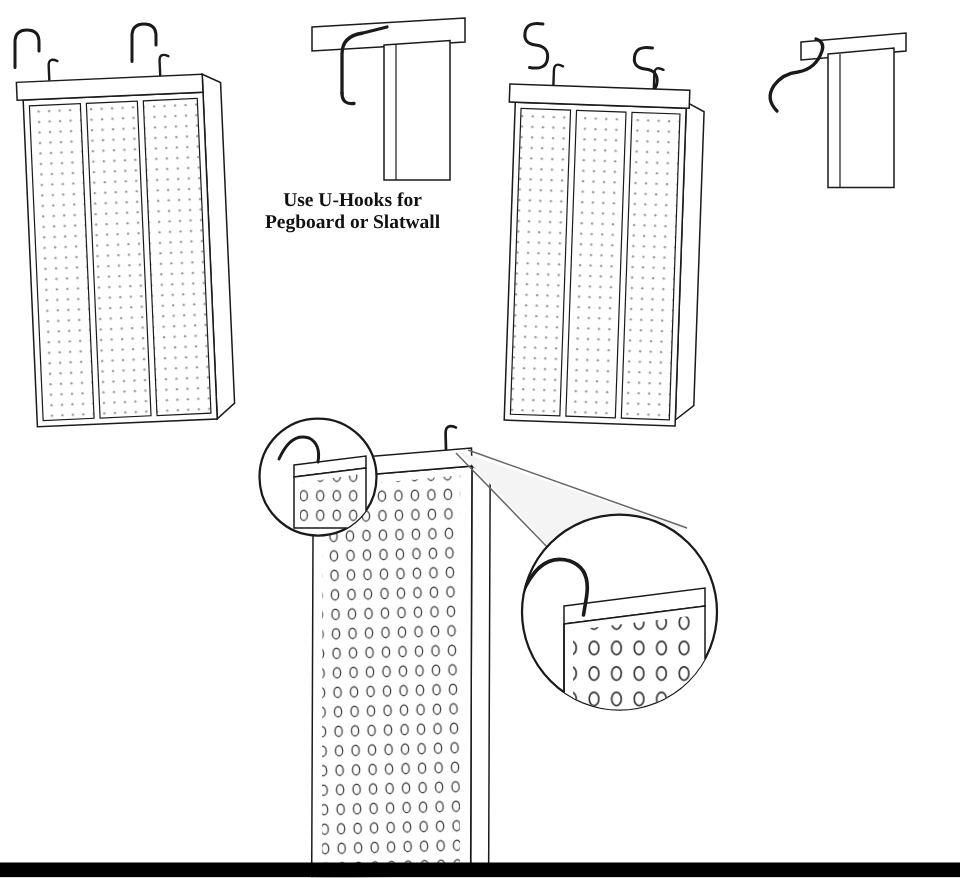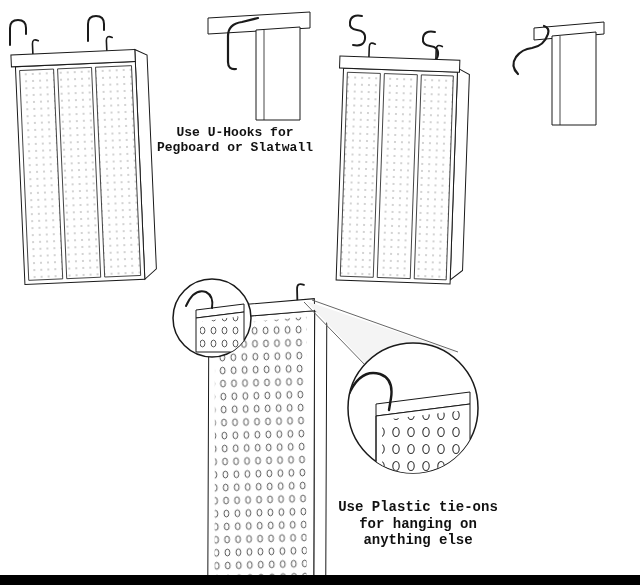--- a/index.html
+++ b/index.html
@@ -1,18 +1,18 @@
 <!DOCTYPE html>
 <html><head>
 <meta charset="utf-8">
 <style>
   html,body{margin:0;padding:0;background:#fff;}
   .stage{
     position:relative;width:640px;height:585px;background:#fff;overflow:hidden;
-    font-family:Liberation Mono, monospace;
+    font-family:Liberation Serif, serif;
   }
   .illustration{position:absolute;left:0;top:0;}
   .label{
     position:absolute;font-weight:bold;color:#111;text-align:center;
     white-space:pre-line;line-height:1.18;
   }
   #label-uhooks{left:156px;top:125px;width:158px;font-size:13px;}
   #label-shooks{left:494px;top:149px;width:128px;font-size:13px;}
   #label-tieons{left:336px;top:499px;width:164px;font-size:14px;}
   .bottom-bar{position:absolute;left:0;bottom:0;width:640px;height:10px;background:#000;}
@@ -126,18 +126,15 @@
         <line x1="376" y1="416" x2="376" y2="478"></line>
         <path d="M348,396 Q360,368 380,374 Q394,379 391,398 L389,410" stroke-width="2.4" stroke-linecap="round"></path>
       </g>
     </g>
   </svg>
 
   <div class="label" id="label-uhooks">Use U-Hooks for
 Pegboard or Slatwall</div>
 
 
-  <div class="label" id="label-tieons">Use Plastic tie-ons
-for hanging on
-anything else</div>
 
   <div class="bottom-bar"></div>
 </div>
 
 </body></html>

